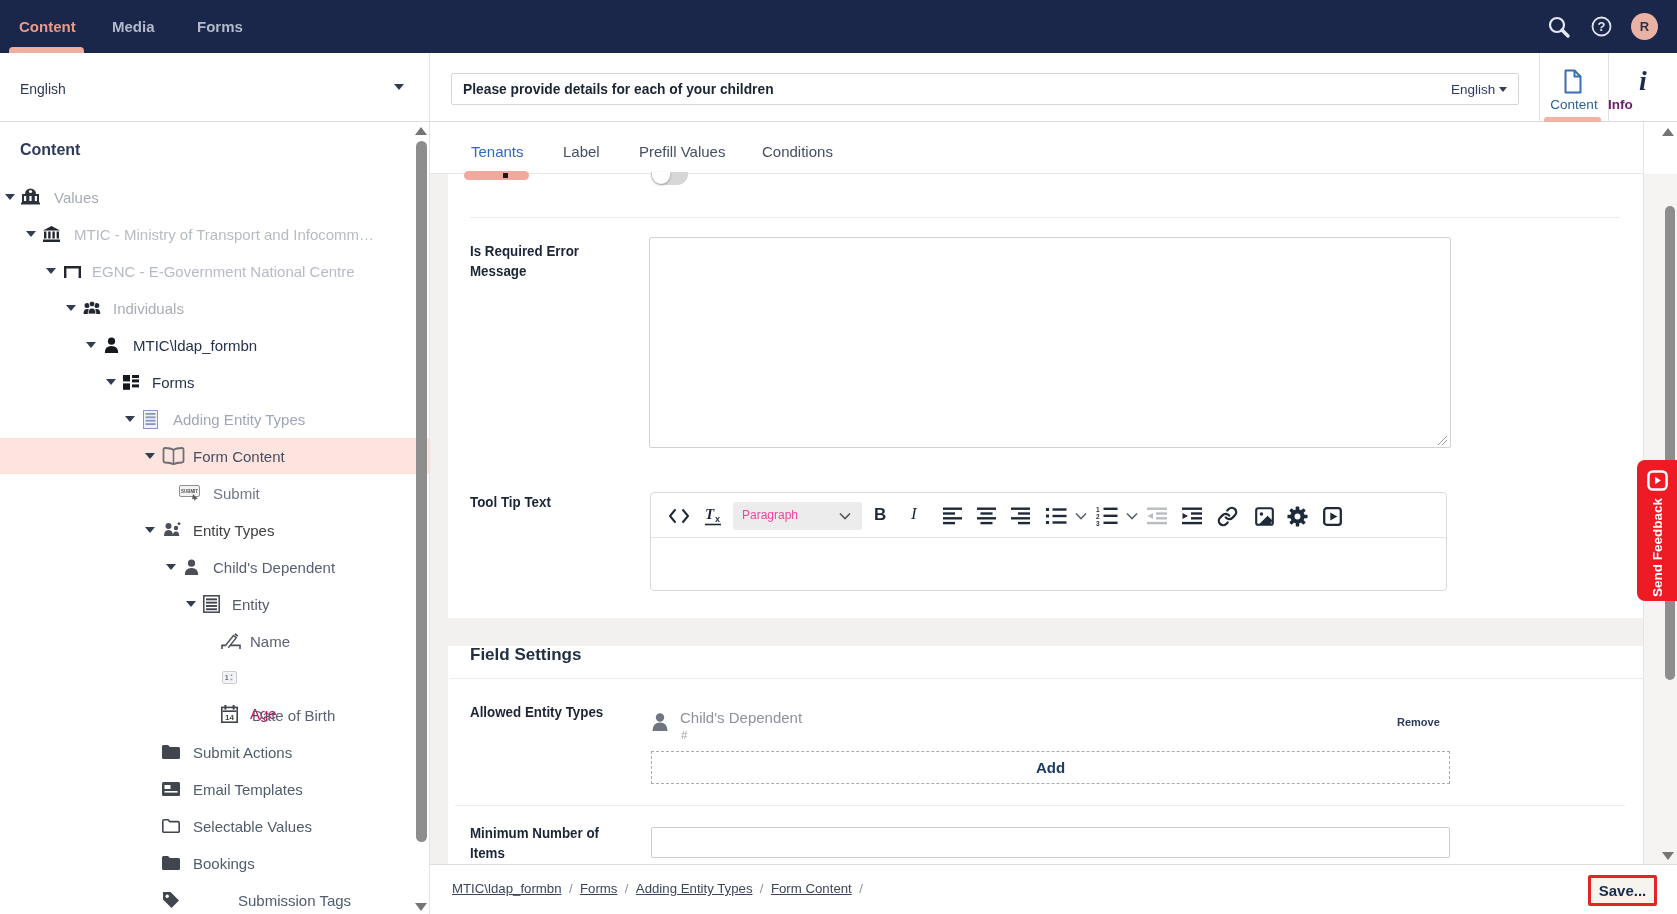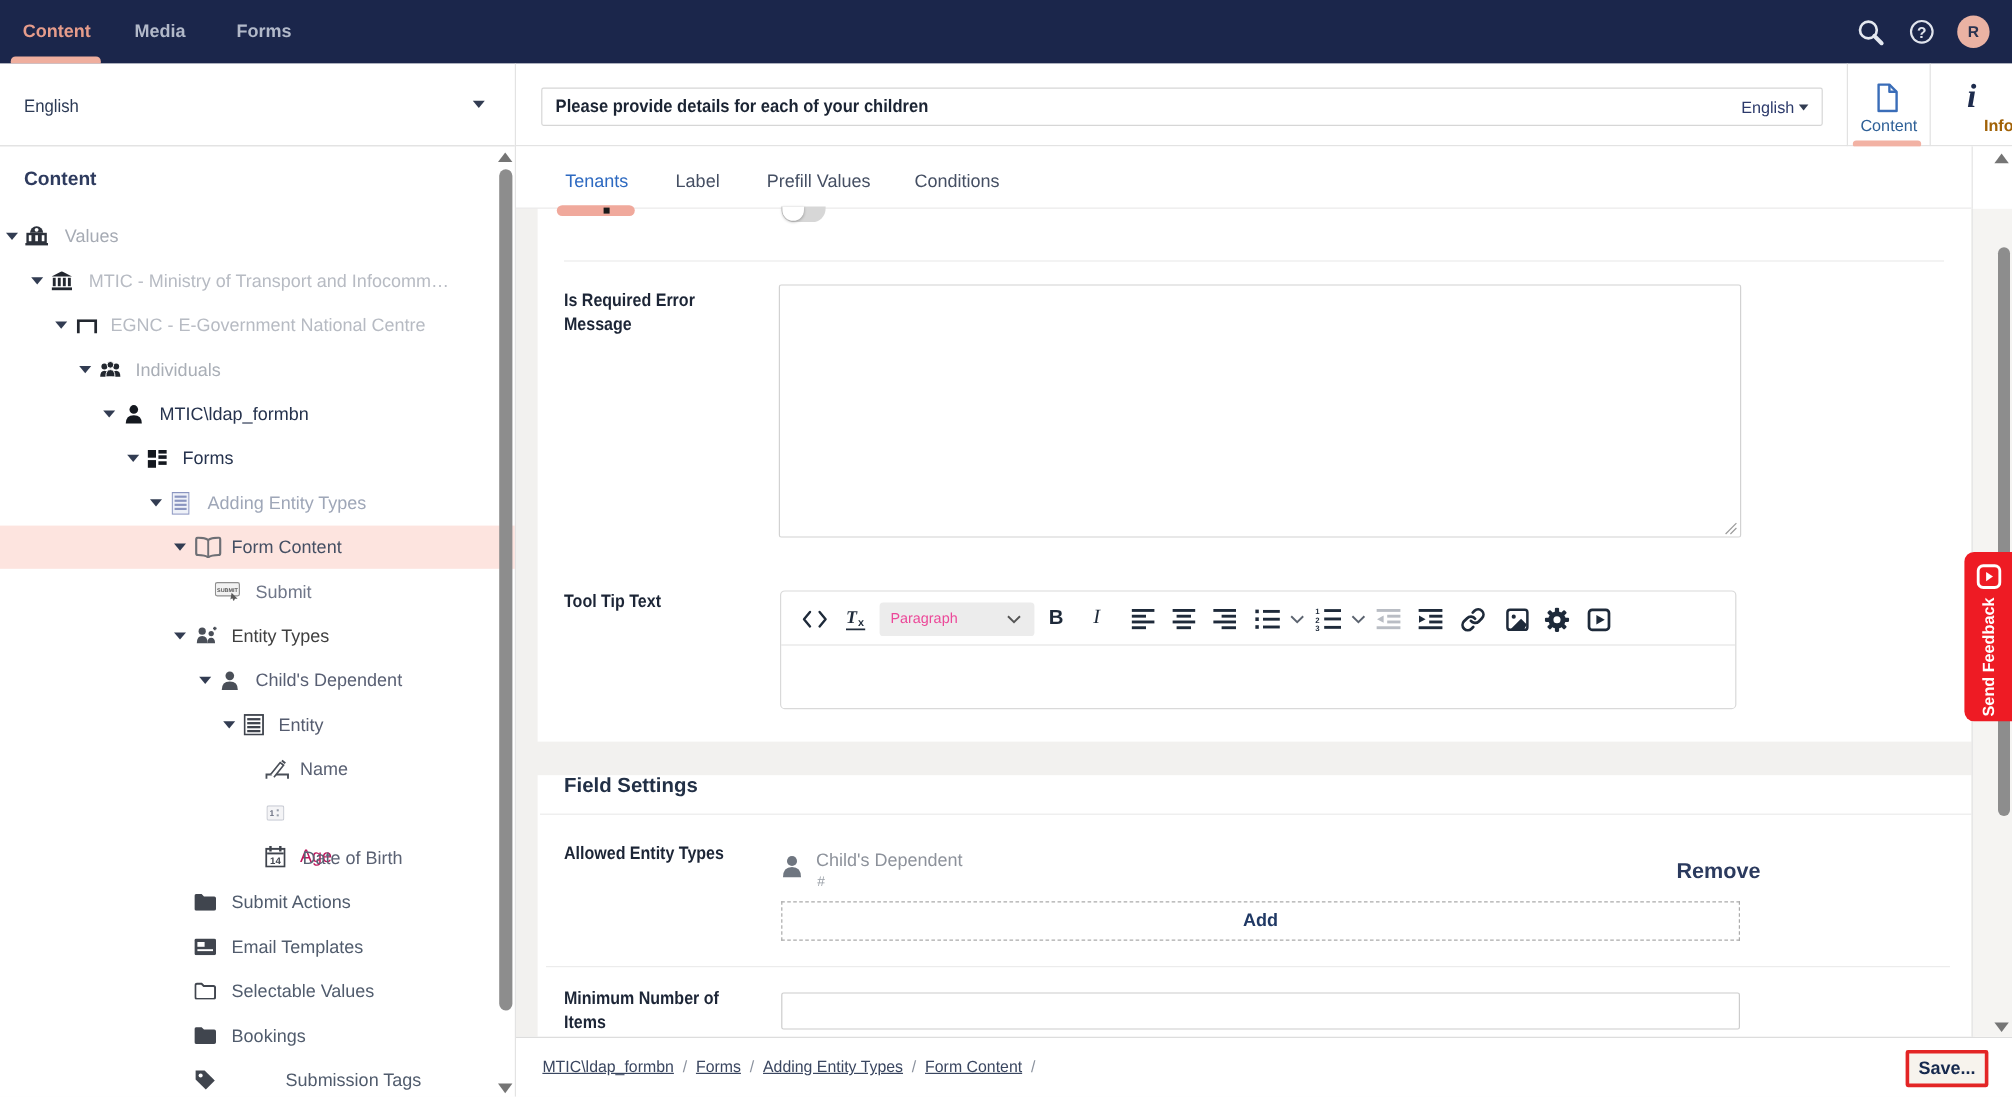--- a/index.html
+++ b/index.html
@@ -242,21 +242,21 @@
     <div class="abs" style="left:1178px; top:0; width:1px; height:69px; background:#e2e2e2;"></div>
 
     <svg class="abs" style="left:1134px; top:16px;" width="18" height="25" viewBox="0 0 18 25">
       <path d="M1.5 1.5 h9 l6 6 v16 h-15 z" fill="none" stroke="#3a6db8" stroke-width="2" stroke-linejoin="round"></path>
       <path d="M10.5 1.5 v6 h6" fill="none" stroke="#3a6db8" stroke-width="2" stroke-linejoin="round"></path>
     </svg>
     <div class="abs" style="left:1109px; top:44px; width:70px; height:20px; text-align:center; font-size:13.5px; color:#2e6097;">Content</div>
     <div class="abs" style="left:1114px; top:64px; width:57px; height:6px; background:#f2b2a4; border-radius:4px;"></div>
 
     <div class="abs" style="left:1198px; top:12px; width:30px; height:30px; font-family:'Liberation Serif',serif; font-style:italic; font-weight:bold; font-size:28px; color:#1d2b4d; text-align:center;">i</div>
-    <div class="abs" style="left:1178px; top:44px; width:70px; height:20px; text-align:right; font-size:13.5px; font-weight:bold; color:#a16207;">Info</div>
+    <div class="abs" style="left:1178px; top:44px; width:70px; height:20px; text-align:left; font-size:13.5px; font-weight:bold; color:#701a75;">Info</div>
   </div>
 
   <div id="tabbar" class="abs">
     <div class="tab abs" style="left:41px; color:#2e6ac1;">Tenants</div>
     <div class="tab abs" style="left:133px;text-align:right;">Label</div>
     <div class="tab abs" style="left:209px;">Prefill Values</div>
     <div class="tab abs" style="left:332px;">Conditions</div>
   </div>
 
   <div class="abs" style="left:464px; top:171px; width:65px; height:9px; background:#f0a99c; border-radius:5px; z-index:5;"></div>
@@ -382,21 +382,21 @@
 
   <div class="abs" style="left:470px; top:645px; font-size:17px; font-weight:bold; color:#223046;">Field Settings</div>
   <div class="sep" style="left:450px; top:678px; width:1193px;"></div>
   <div class="flabel" style="left:470px; top:702px;">Allowed Entity Types</div>
   <svg class="abs" style="left:652px; top:712px;" width="16" height="21" viewBox="0 0 16 21">
     <circle cx="8" cy="5.5" r="4.2" fill="#6f7680"></circle>
     <path d="M0.5 19 q0 -8.5 7.5 -8.5 q7.5 0 7.5 8.5 z" fill="#6f7680"></path>
   </svg>
   <div class="abs" style="left:680px; top:709px; font-size:15px; color:#8d929b;">Child's Dependent</div>
   <div class="abs" style="left:681px; top:729px; font-size:11.5px; color:#9aa0a8;">#</div>
-  <div class="abs" style="left:1397px; top:716px; font-size:18px; font-weight:bold; color:#2b3a5e;">Remove</div>
+  <div class="abs" style="left:1397px; top:716px; font-size:11px; font-weight:bold; color:#2b3a5e;">Remove</div>
   <div class="abs" style="left:651px; top:751px; width:799px; height:33px; border:1px dashed #ababab; text-align:center; line-height:31px; font-size:15px; font-weight:bold; color:#1f3864;">Add</div>
   <div class="sep" style="left:455px; top:805px; width:1170px;"></div>
   <div class="flabel" style="left:470px; top:823px;">Minimum Number of<br>Items</div>
   <div class="inputbox" style="left:651px; top:827px; width:799px; height:31px; border-color:#cccccc;"></div>
 
   <div id="footer" class="abs">
     <div class="abs" style="left:22px; top:16px; font-size:13.5px; color:#3a4660; transform:scaleX(0.98); transform-origin:left top;">
       <span class="bc">MTIC\ldap_formbn</span><span class="bcsep">&nbsp; / &nbsp;</span><span class="bc">Forms</span><span class="bcsep">&nbsp; / &nbsp;</span><span class="bc">Adding Entity Types</span><span class="bcsep">&nbsp; / &nbsp;</span><span class="bc">Form Content</span><span class="bcsep">&nbsp; /</span>
     </div>
     <div id="savebtn" class="abs">Save...</div>

